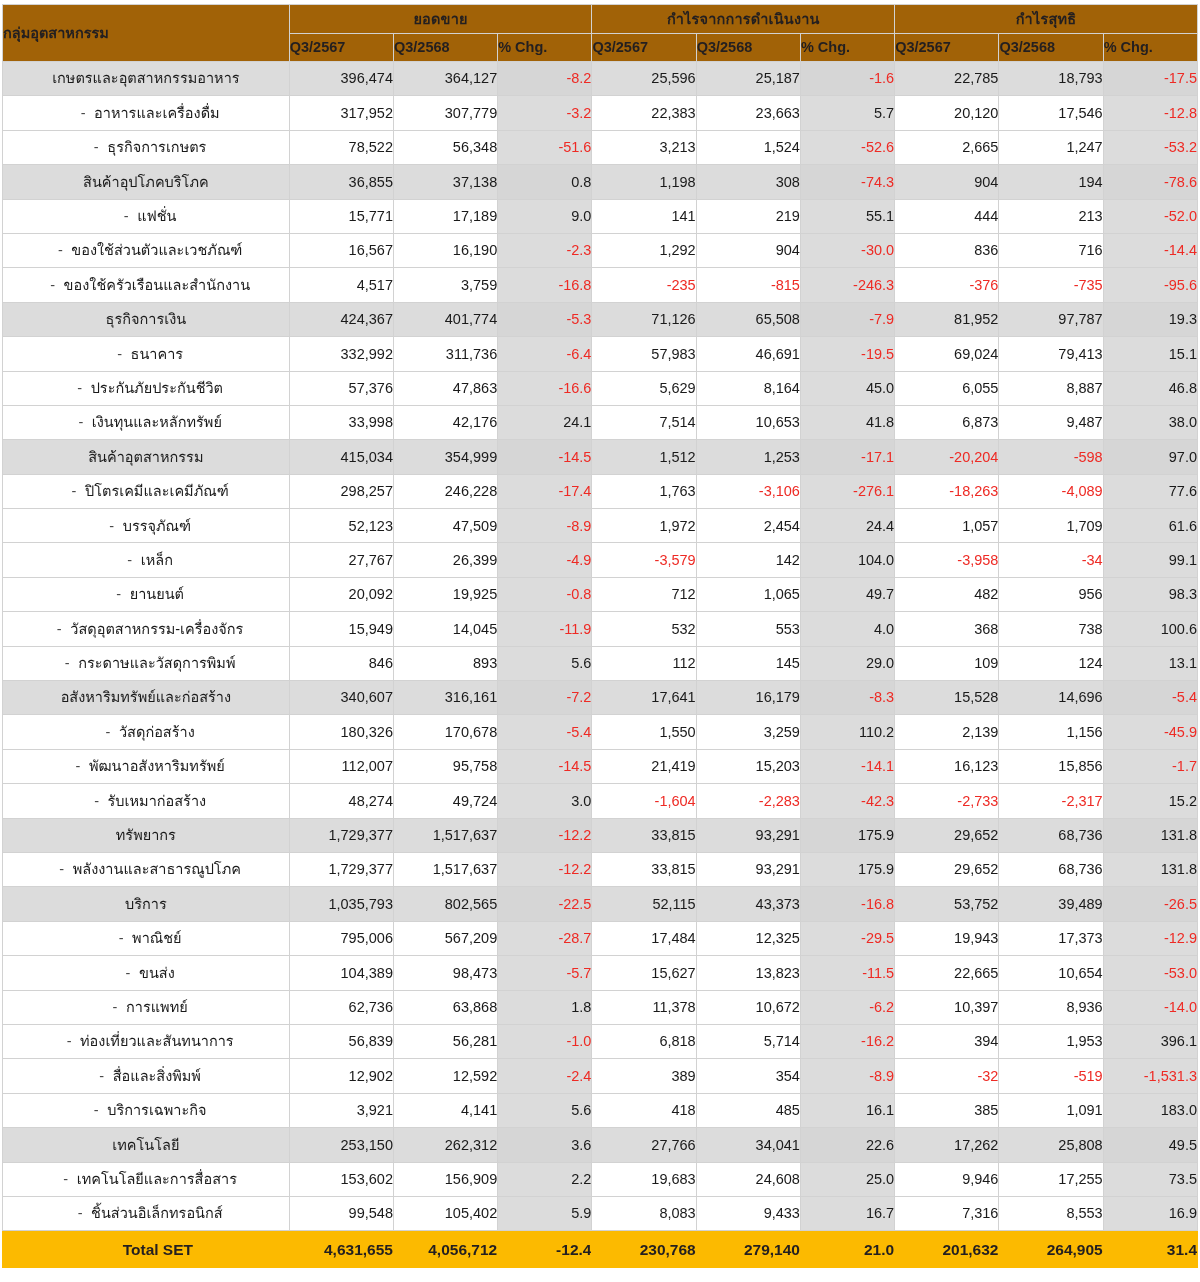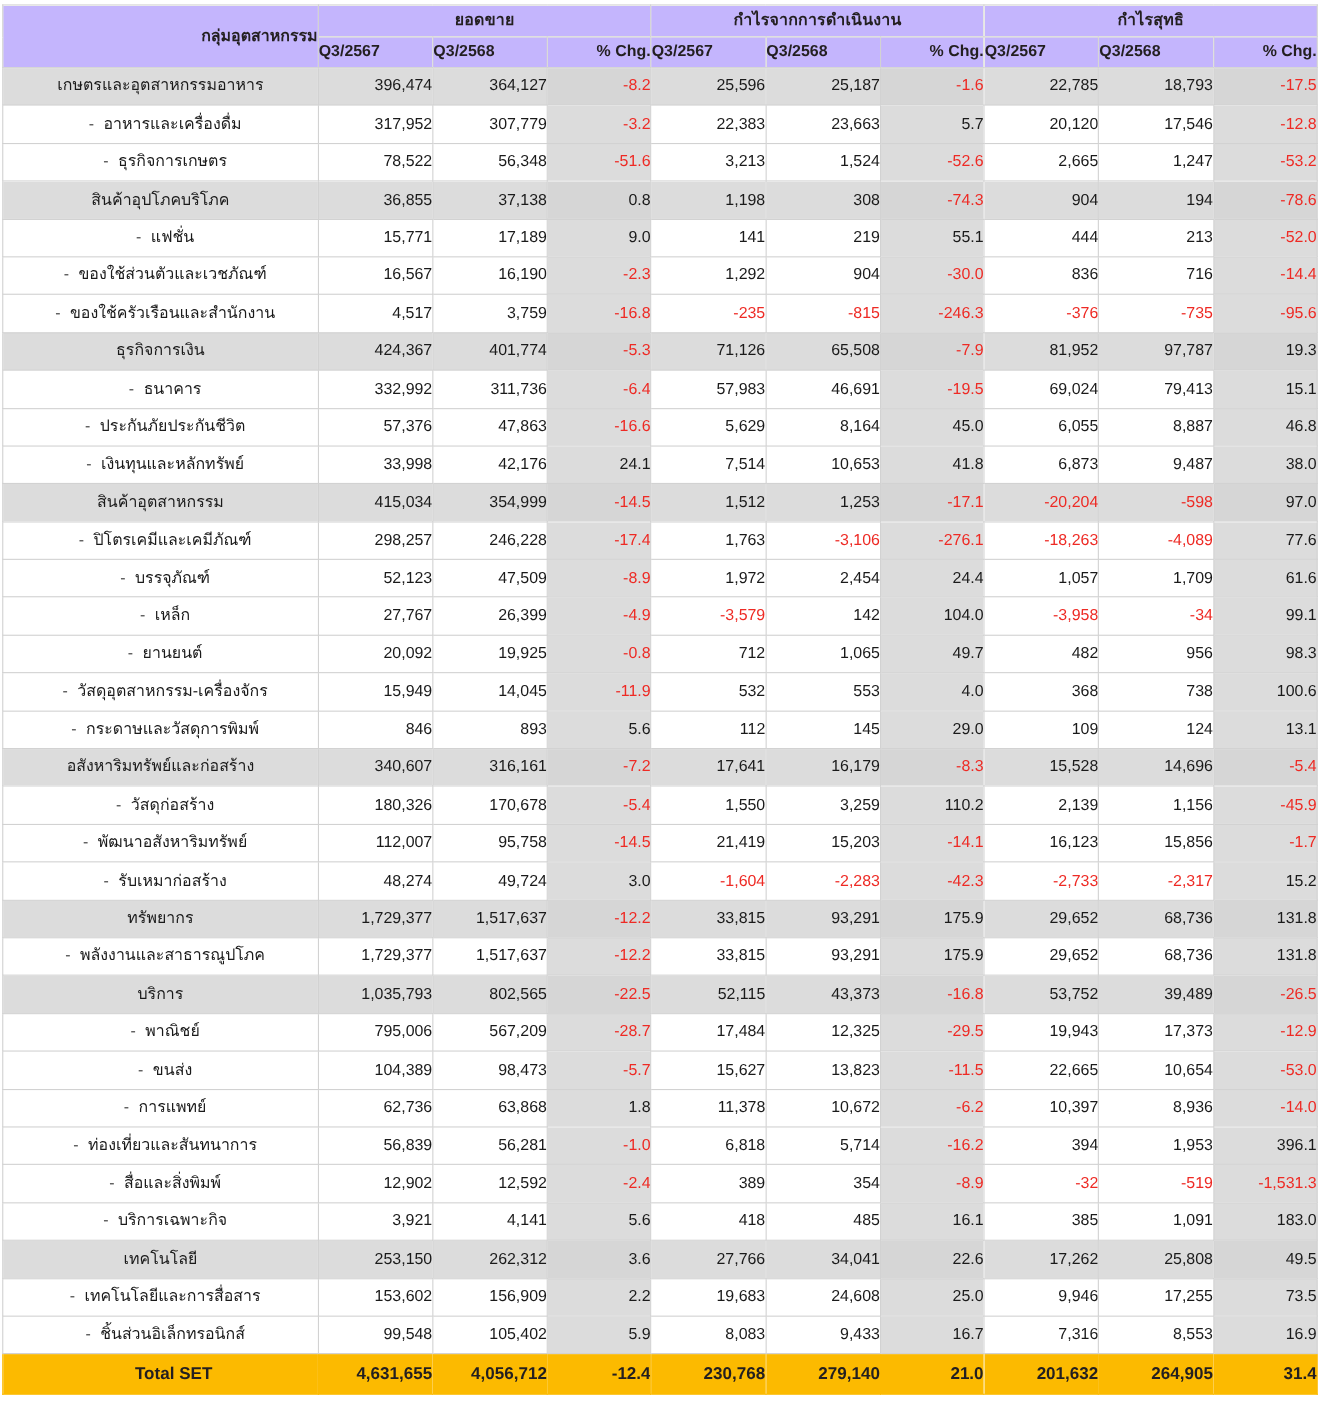--- a/index.html
+++ b/index.html
@@ -30,42 +30,42 @@
     padding: 0;
     font-size: 14.5px;
     line-height: 1;
     vertical-align: middle;
     overflow: hidden;
     white-space: nowrap;
   }
 
   
   thead th {
-    background: #c4b5fd;
+    background: #a16207;
     color: #231f20;
     font-weight: bold;
     border-color: #fcba00;
     height: 28px;
   }
   th.grp {
     font-size: 16px;
     text-align: center;
     letter-spacing: .2px;
   }
   th.sub {
     font-size: 14px;
     text-align: left;
     height: 27px;
   }
   th.rowhead {
     font-size: 16px;
-    text-align: right;
+    text-align: left;
     vertical-align: middle;
   }
-  th.pchg-h { text-align: right; padding-right: 12px; }
+  th.pchg-h { text-align: left; padding-right: 12px; }
 
   
   tbody tr { height: 34.4px; }
 
   td.label {
     text-align: center;
     padding-left: 10px;
     color: #1a1a1a;
     font-size: 15px;
   }

